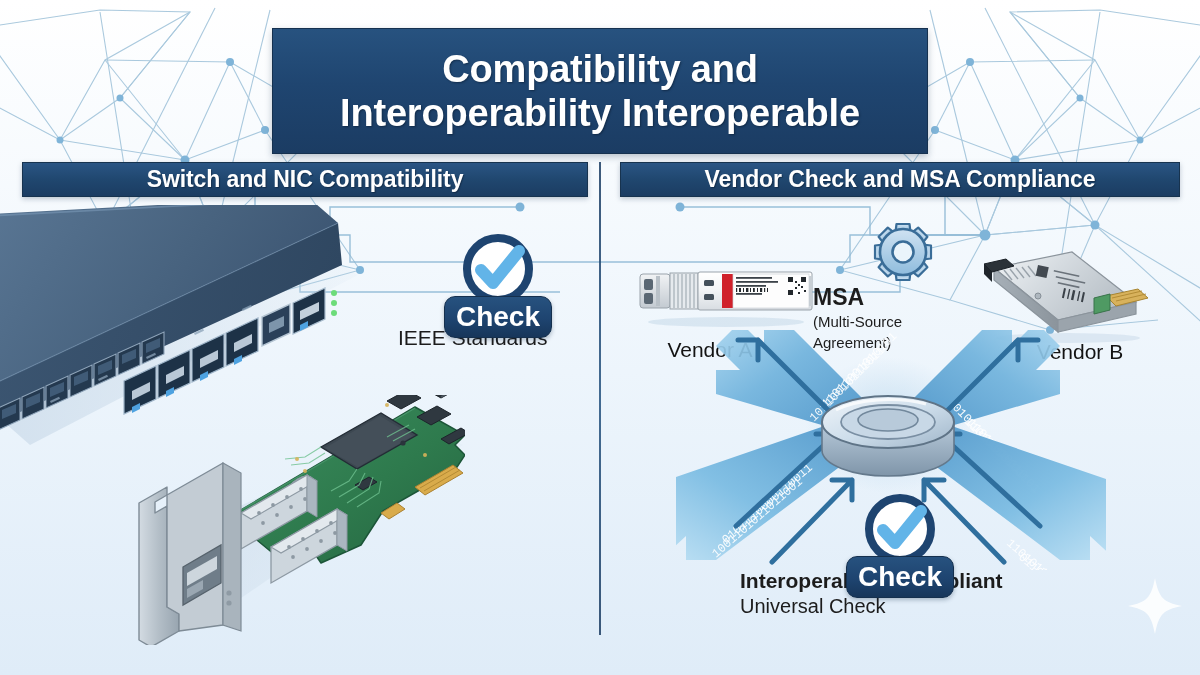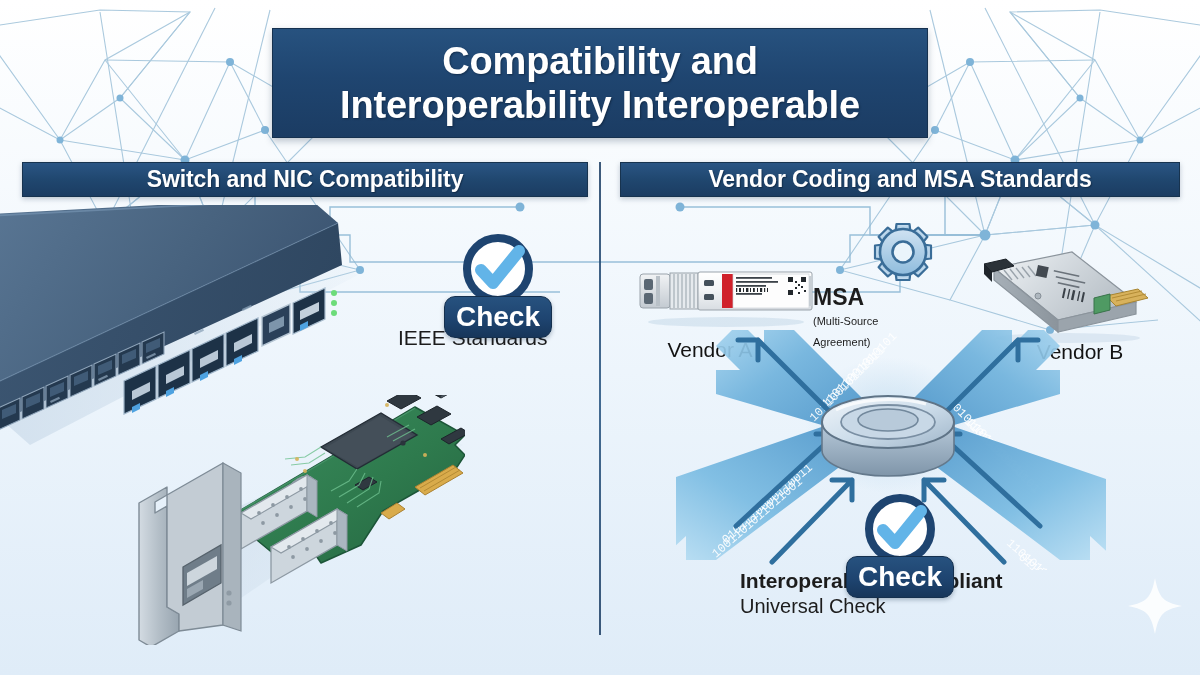--- a/index.html
+++ b/index.html
@@ -26,21 +26,21 @@
     height: 675px;
     pointer-events: none;
   }
 
   
   .title-banner {
     position: absolute;
     left: 272px;
     top: 28px;
     width: 656px;
-    height: 110px;
+    height: 126px;
     background: linear-gradient(180deg, #27527f 0%, #1f4570 45%, #1b3c63 100%);
     border: 1px solid #16314f;
     box-shadow: 0 3px 7px rgba(20,45,75,0.28);
     display: flex;
     flex-direction: column;
     align-items: center;
     justify-content: center;
     box-sizing: border-box;
   }
   .title-line {
@@ -124,21 +124,21 @@
     line-height: 25px;
     white-space: nowrap;
   }
   .caption .cap-plain {
     font-size: 21px;
     font-weight: normal;
     line-height: 26px;
     white-space: nowrap;
   }
   .caption .cap-small {
-    font-size: 11px;
+    font-size: 15px;
     font-weight: normal;
     line-height: 21px;
     white-space: nowrap;
   }
   .vendor-label {
     position: absolute;
     font-size: 21px;
     color: #131313;
     text-align: center;
     white-space: nowrap;
@@ -255,21 +255,21 @@
 
   <div class="title-banner">
     <div class="title-line">Compatibility and</div>
     <div class="title-line">Interoperability Interoperable</div>
   </div>
 
   <div class="section-header" id="header-left">
     <span>Switch and NIC Compatibility</span>
   </div>
   <div class="section-header" id="header-right">
-    <span>Vendor Coding and MSA Standards</span>
+    <span>Vendor Check and MSA Compliance</span>
   </div>
 
   <div class="divider"></div>
 
   <svg class="art" style="left:-10px; top:205px;" width="370" height="250" viewBox="0 0 370 250">
     <defs>
       <linearGradient id="swTop" x1="0" y1="0" x2="1" y2="0.4">
         <stop offset="0%" stop-color="#5b7896"></stop>
         <stop offset="60%" stop-color="#48637f"></stop>
         <stop offset="100%" stop-color="#3b5471"></stop>

